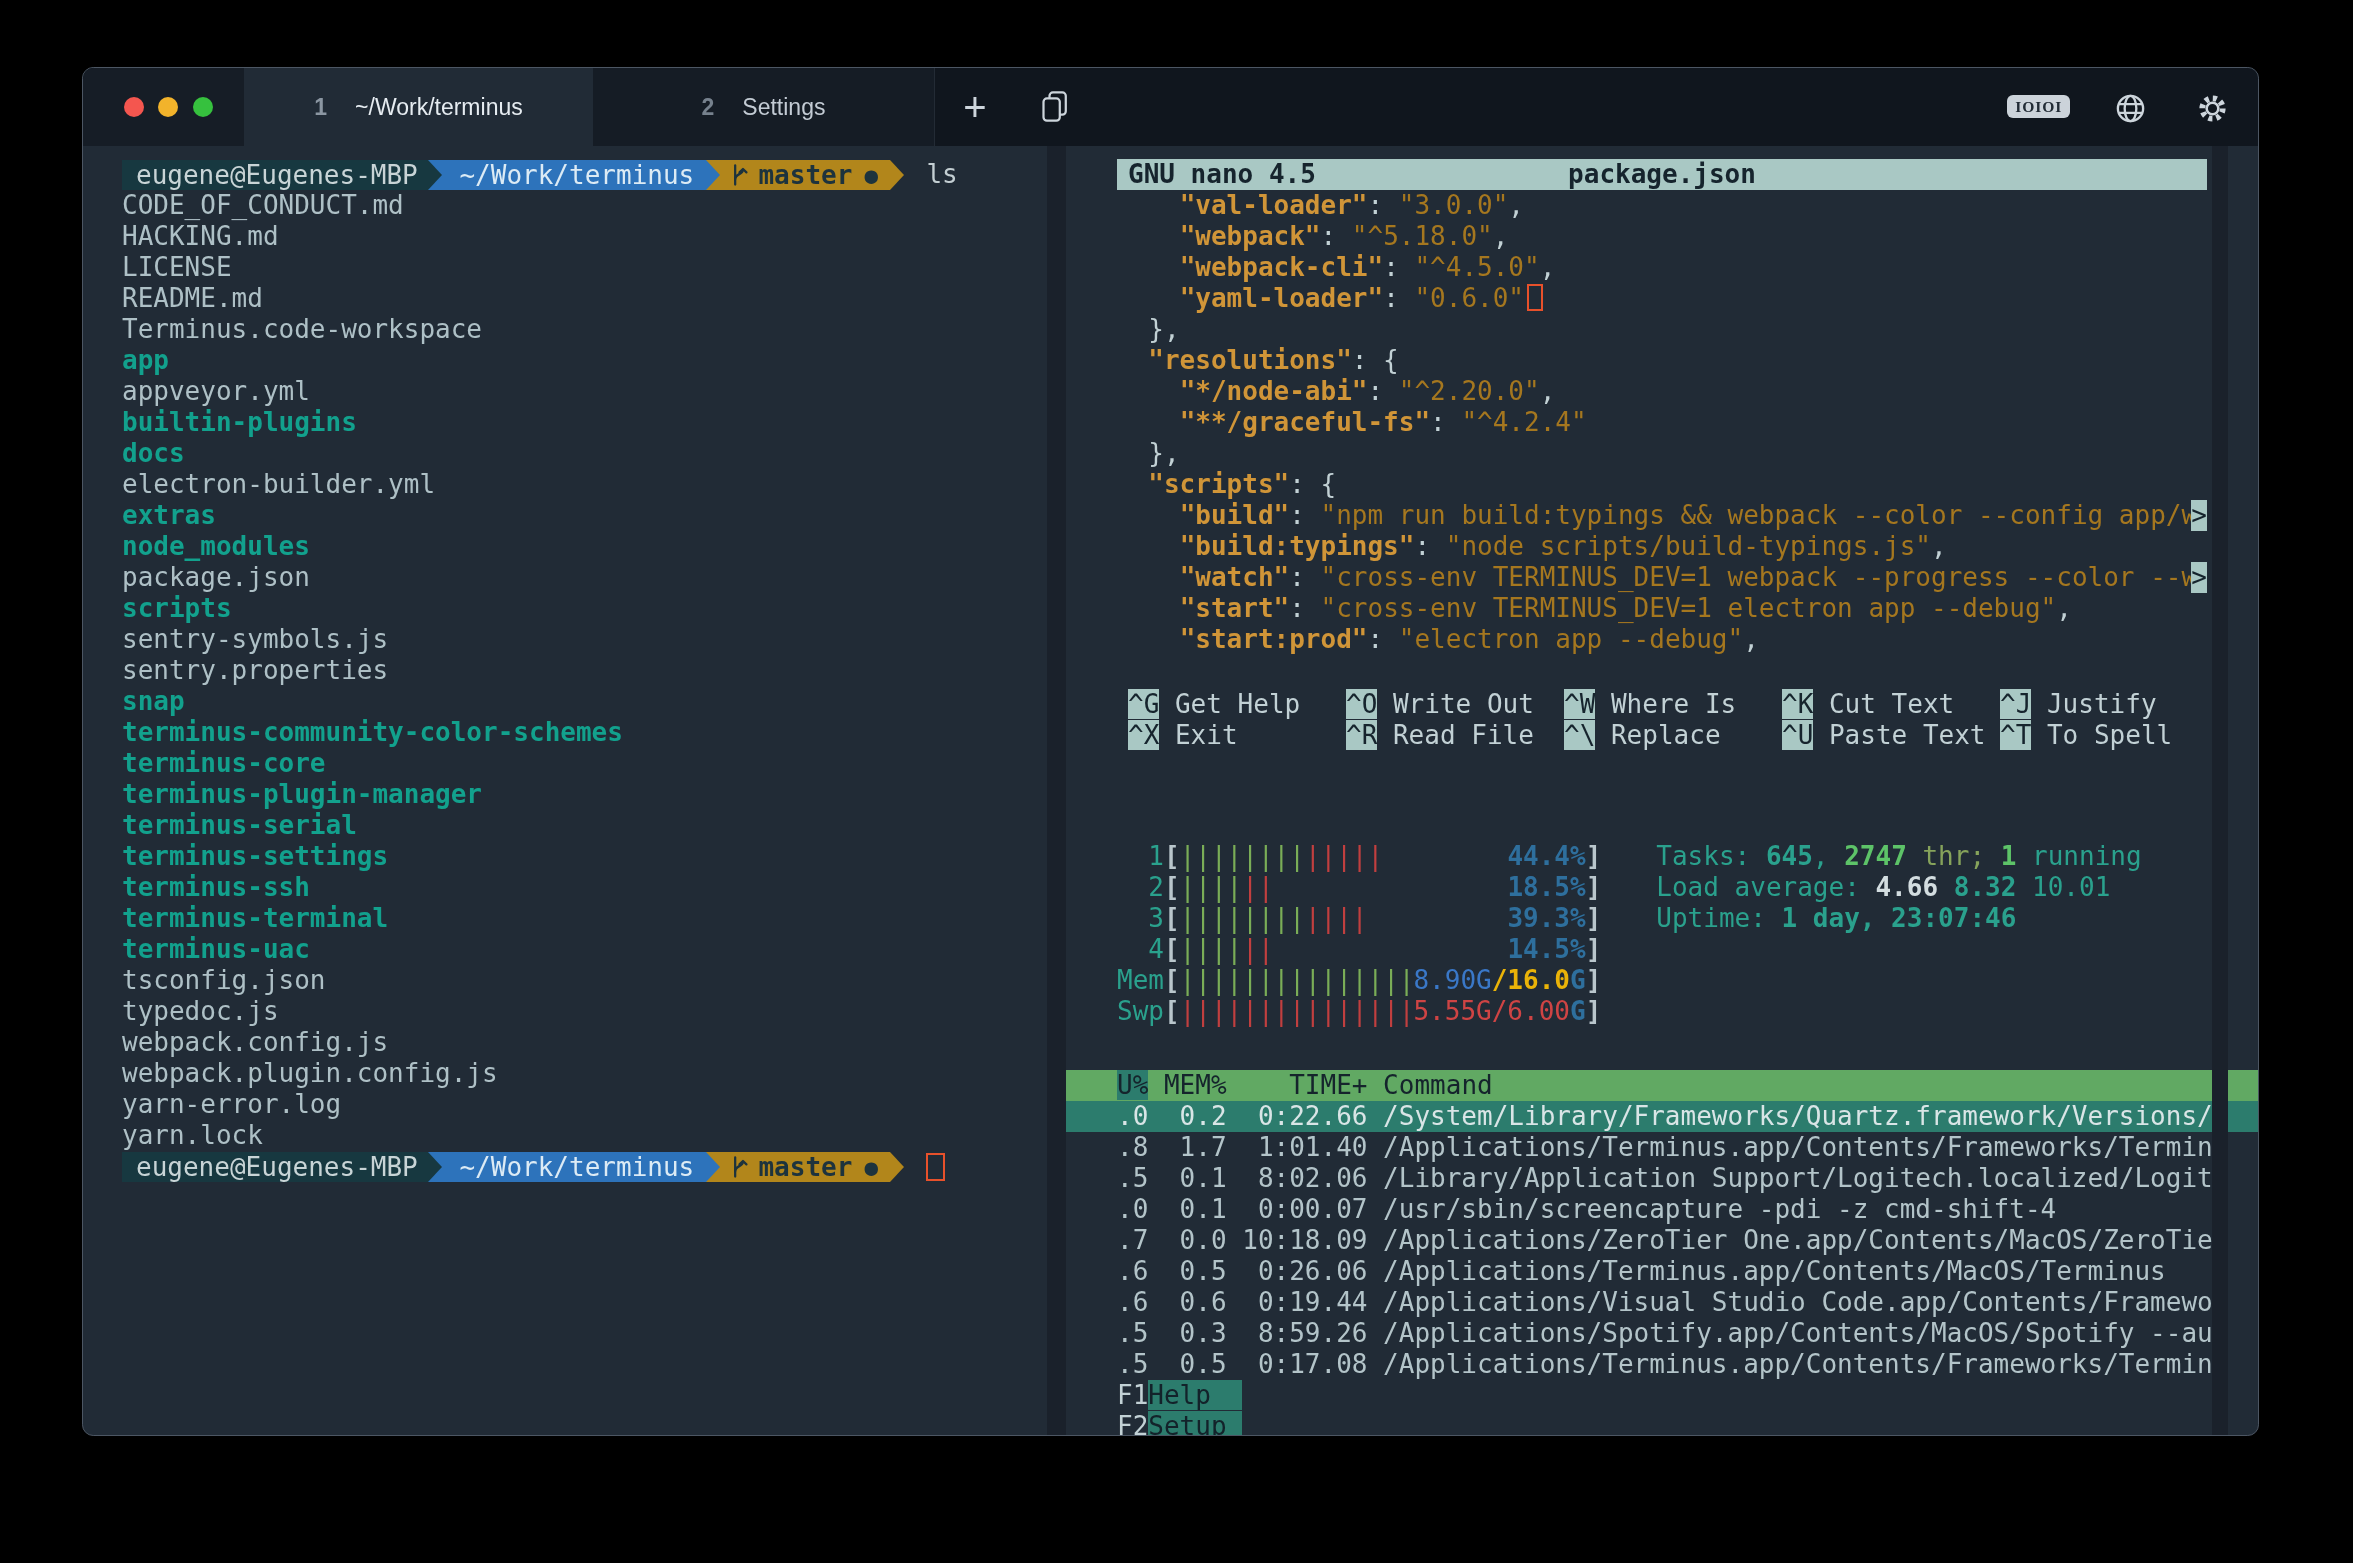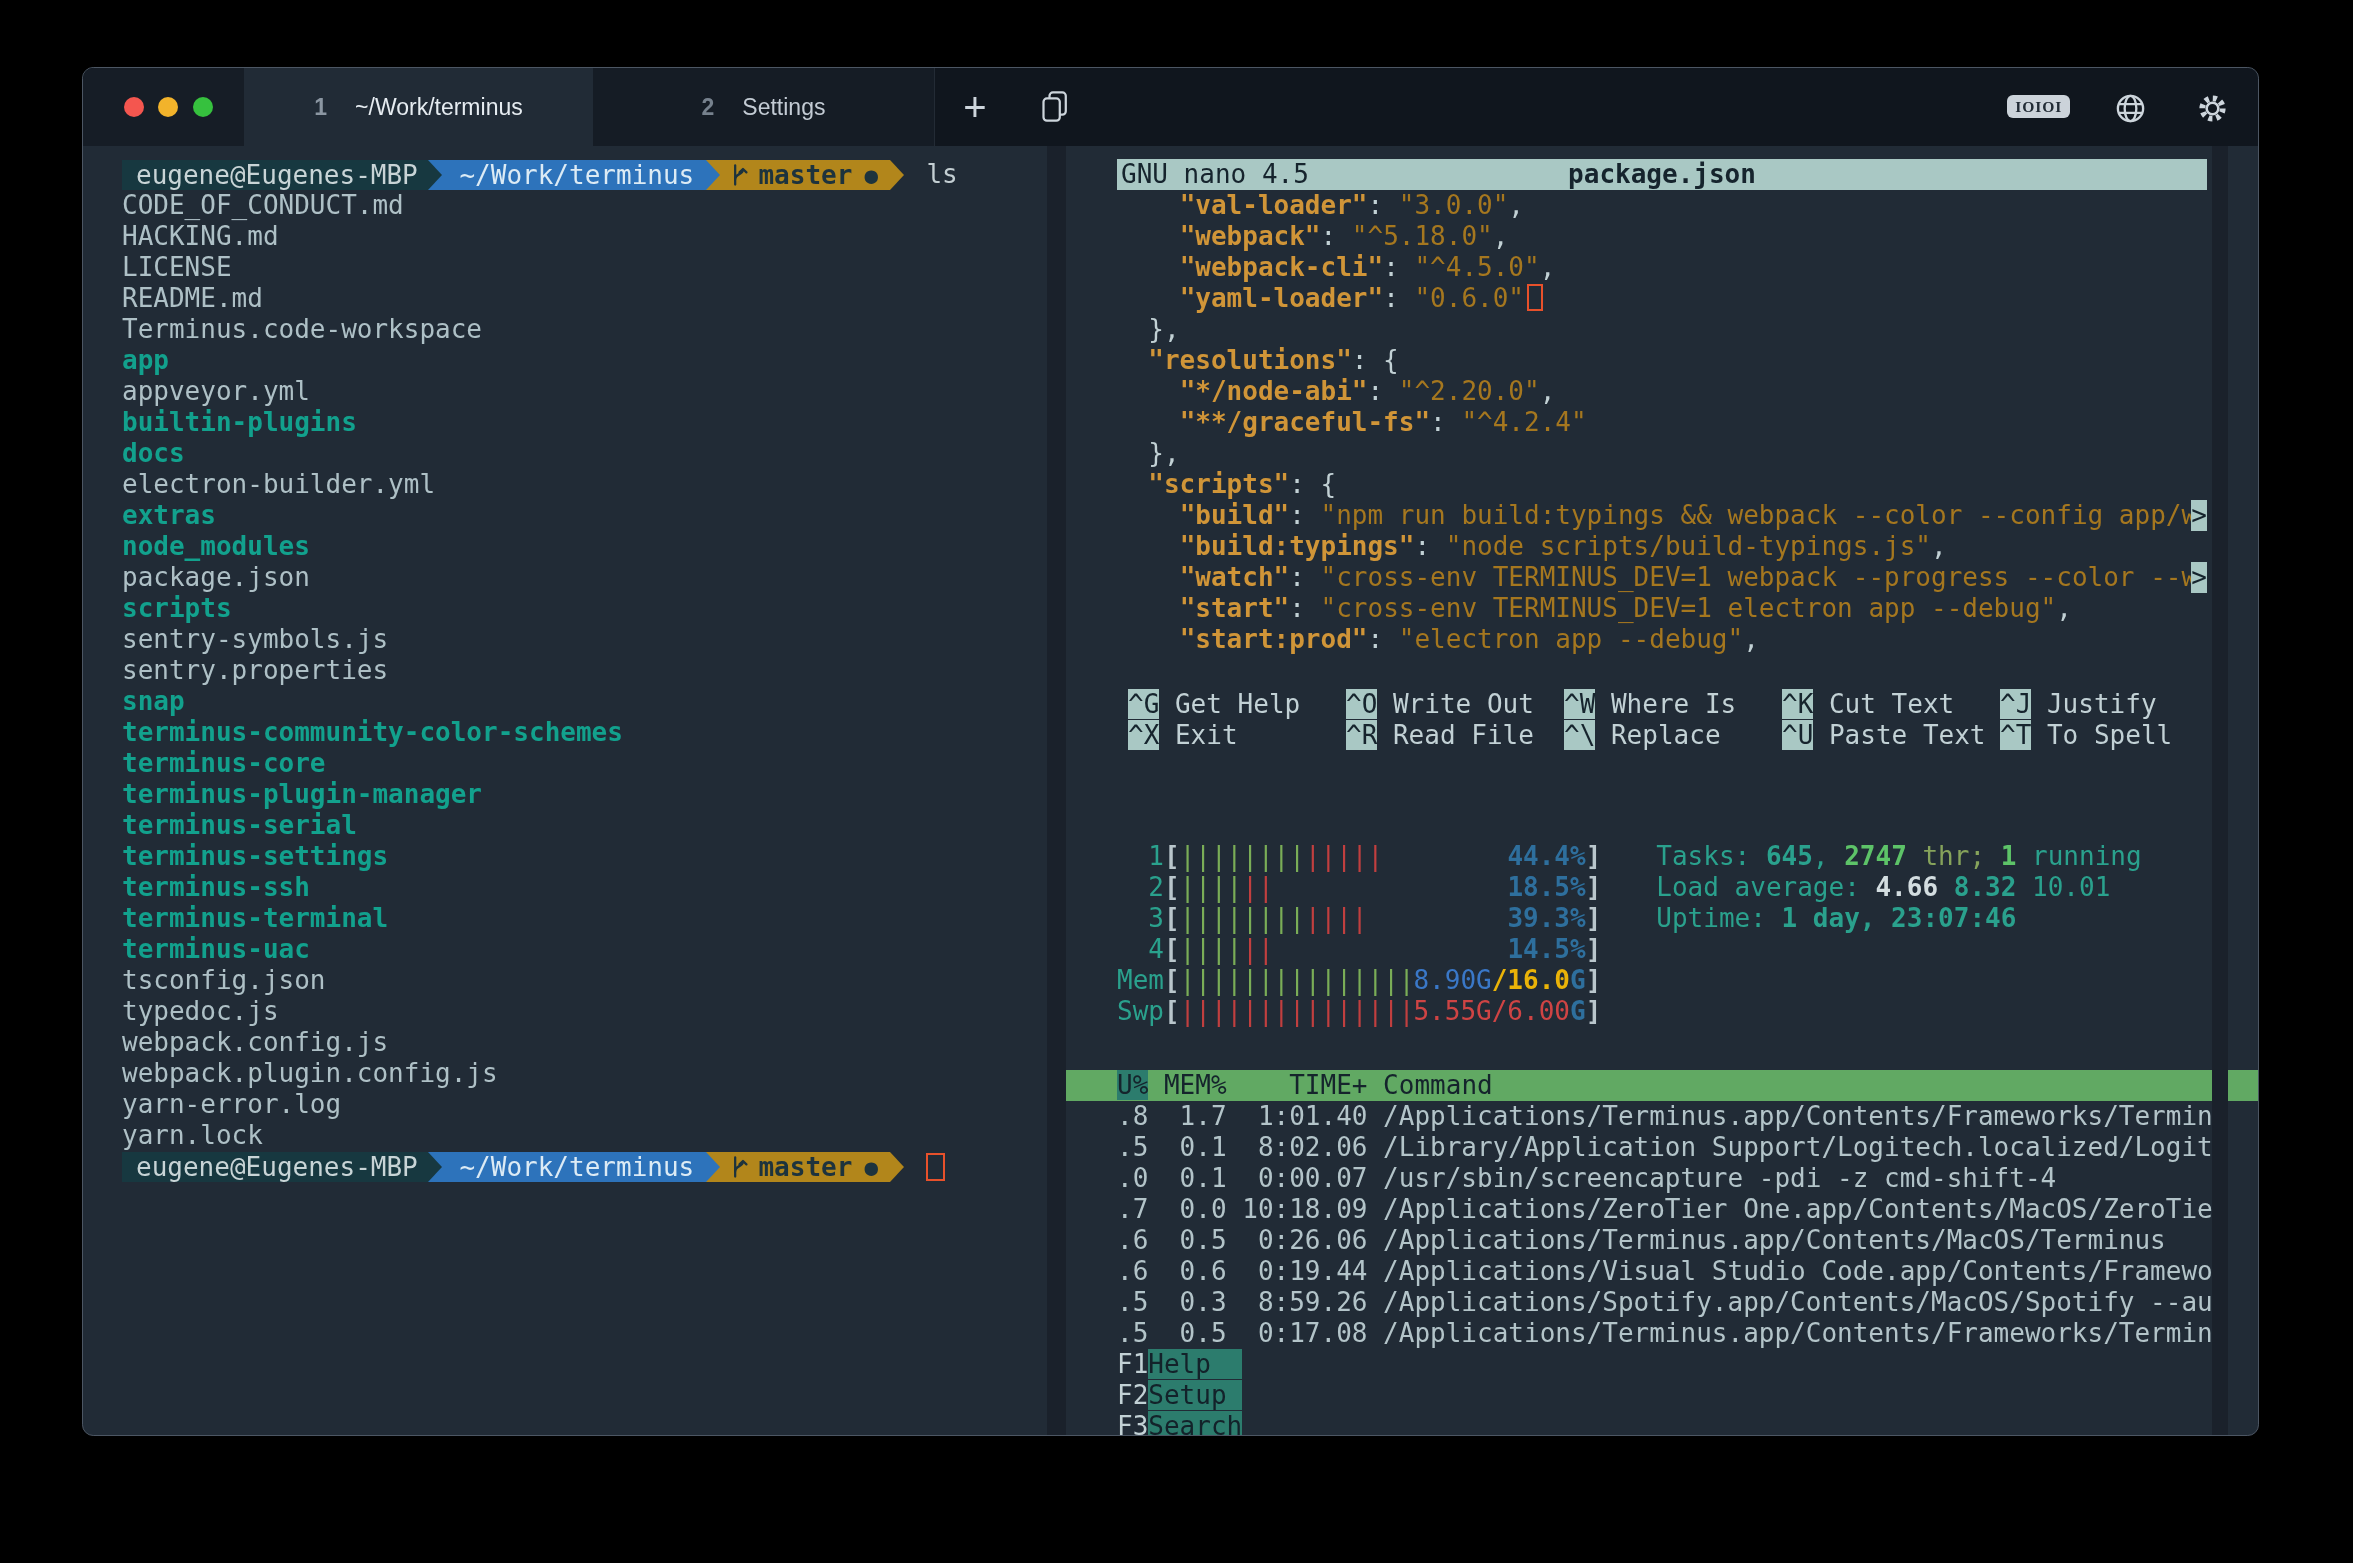--- a/index.html
+++ b/index.html
@@ -48,21 +48,21 @@
   .seg3{background:#b2861b;color:#1d333d;font-weight:bold;padding:0 12px 0 8.6px;}
   .arr{width:0;height:0;border-top:15.7px solid transparent;border-bottom:15.7px solid transparent;border-left:14.7px solid transparent;}
   .a1{border-left-color:#173840;background:#2d73bb;}
   .a2{border-left-color:#2d73bb;background:#b2861b;}
   .a3{border-left-color:#b2861b;}
   .cmdtxt{color:#c3ced2;margin-left:22.5px;display:flex;align-items:center;}
   .branchdot{margin-left:12px;font-size:22.5px;}
   .pcursor{width:14.7px;height:24px;border:2.6px solid #e8512b;margin-left:22.5px;align-self:center;}
   
   .nanobar{position:relative;height:31px;background:#a9c8c4;color:#16242d;width:1090px;}
-  .nanotitle{position:absolute;left:4px;top:0;}
+  .nanotitle{position:absolute;left:11px;top:0;font-weight:bold;}
   .nanofile{position:absolute;left:50%;transform:translateX(-50%);top:0;font-weight:bold;}
   .jsonline{position:relative;width:1090px;}
   .k{color:#d09538;font-weight:bold;}
   .v{color:#a5771f;}
   .p{color:#c2d1d5;}
   .cursor-block{display:inline-block;width:12px;height:23px;border:2.6px solid #e8512b;vertical-align:-3.5px;margin-left:2.6px;}
   .cont{position:absolute;right:0;top:0;background:#a9c8c4;color:#16242d;}
   .shortcuts{display:grid;grid-template-columns:repeat(5,218px);margin-top:34px;padding-left:11px;}
   .skey{background:#a9c8c4;color:#16242d;}
   .slabel{color:#c2d1d5;}
@@ -272,20 +272,21 @@
             </div>
           <div id="tasks" class="tasks">
               <div class="mono line"><span class="teal">Tasks: </span><span class="tealb">645</span><span class="teal">, </span><span class="greenb">2747</span><span class="olive"> thr; </span><span class="greenb">1</span><span class="teal"> running</span></div>
               <div class="mono line"><span class="teal">Load average: </span><span class="whiteb">4.66 </span><span class="tealb">8.32 </span><span class="teal">10.01</span></div>
               <div class="mono line"><span class="teal">Uptime: </span><span class="tealb">1 day, 23:07:46</span></div>
             </div>
         </div>
 
         <div id="proctable" class="proctable">
             <div class="mono line prow header"><span class="sortcol">U%</span><span> MEM%    TIME+ Command</span></div>
+            <div class="mono line prow selected">.0  0.2  0:22.66 /System/Library/Frameworks/Quartz.framework/Versions/</div>
             <div class="mono line prow">.8  1.7  1:01.40 /Applications/Terminus.app/Contents/Frameworks/Termin</div>
             <div class="mono line prow">.5  0.1  8:02.06 /Library/Application Support/Logitech.localized/Logit</div>
             <div class="mono line prow">.0  0.1  0:00.07 /usr/sbin/screencapture -pdi -z cmd-shift-4</div>
             <div class="mono line prow">.7  0.0 10:18.09 /Applications/ZeroTier One.app/Contents/MacOS/ZeroTie</div>
             <div class="mono line prow">.6  0.5  0:26.06 /Applications/Terminus.app/Contents/MacOS/Terminus</div>
             <div class="mono line prow">.6  0.6  0:19.44 /Applications/Visual Studio Code.app/Contents/Framewo</div>
             <div class="mono line prow">.5  0.3  8:59.26 /Applications/Spotify.app/Contents/MacOS/Spotify --au</div>
             <div class="mono line prow">.5  0.5  0:17.08 /Applications/Terminus.app/Contents/Frameworks/Termin</div>
           </div>
         <div id="fbar" class="fbar mono"><span class="line"><span class="fkey">F1</span><span class="flabel">Help  </span></span><span class="line"><span class="fkey">F2</span><span class="flabel">Setup </span></span><span class="line"><span class="fkey">F3</span><span class="flabel">Search</span></span><span class="line"><span class="fkey">F4</span><span class="flabel">Filter</span></span><span class="line"><span class="fkey">F5</span><span class="flabel">Tree  </span></span><span class="line"><span class="fkey">F6</span><span class="flabel">SortBy</span></span><span class="line"><span class="fkey">F7</span><span class="flabel">Nice -</span></span><span class="line"><span class="fkey">F8</span><span class="flabel">Nice +</span></span><span class="line"><span class="fkey">F9</span><span class="flabel">Kill</span></span></div>

